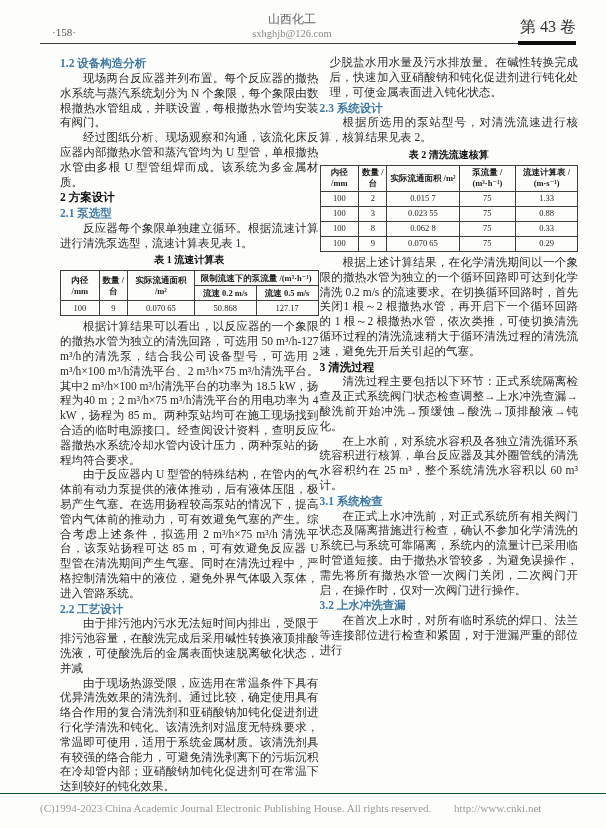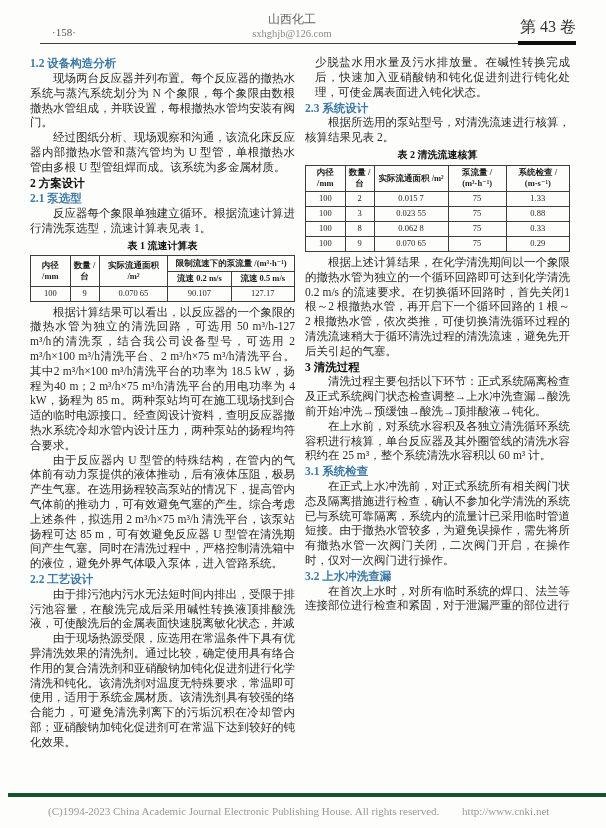--- a/index.html
+++ b/index.html
@@ -11,35 +11,35 @@
   }
   .header { padding:12px 30px 0 40px; display:flex; justify-content:space-between; align-items:flex-end; color:#555; }
   .header-left, .header-right { font-size:11px; padding-bottom:2px;margin-left:12px; }
   .header-right { font-size:16px; color:#333; }
   .header-center { text-align:center; line-height:1.25; }
   .header-center .jtitle { font-size:12px; color:#666; }
   .header-center .jemail { font-size:10.5px; color:#8a8a85; }
   .header-rule { margin:3px 30px 0 40px; border-bottom:1.5px solid #3c3c3c; position:relative; }
   .header-rule .thick { position:absolute; right:0; bottom:-2px; width:58px; height:4px; background:#0d0d0d; }
 
-  .columns { display:flex; gap:10px; padding:11px 28px 0 30px; }
+  .columns { display:flex; gap:1px; padding:11px 28px 0 60px; }
   .col { width:265px; text-align:justify; font-size:11.5px; line-height:14.8px; }
   .col p { margin:0; text-indent:2em; }
   .col p.noindent { text-indent:0;margin-left:10px; }
   .h-num { color:var(--accent); font-weight:bold; margin:1px 0 0 0; }
   .h-black { color:#101010; font-weight:bold; margin:1px 0 0 0; }
 
   .tcap { text-align:center; font-weight:bold; font-size:10px; margin:3px 0 2px 0; color:#111; }
   table.dtable { width:100%; border-collapse:collapse; font-size:8.5px; line-height:1.3;
     text-align:center; color:#1e1e1e; margin:0 0 3px 0; font-family:"Liberation Serif","DejaVu Serif",serif; }
   table.dtable td { border:1px solid #3f3f3f; padding:1.5px 2px; }
   table.dtable .hd { font-weight:bold; }
 
-  .footer { position:absolute; left:8px; right:0; bottom:0; height:35px; box-sizing:border-box;
-    border-top:4px solid #14532d; padding:8px 30px 0 40px; color:#9b9b94; font-size:11px;
+  .footer { position:absolute; left:0; right:0; bottom:0; height:35px; box-sizing:border-box;
+    border-top:1px solid #14532d; padding:8px 30px 0 40px; color:#9b9b94; font-size:11px;
     white-space:nowrap; }
   .footer .footer-url { margin-left:20px; }
 </style>
 </head>
 <body>
 
 <div class="page">
 
   <div class="header">
     <div class="header-left">·158·</div>
@@ -73,21 +73,21 @@
           <td class="hd" colspan="2">限制流速下的泵流量 /(m³·h⁻¹)</td>
         </tr>
         <tr>
           <td class="hd" style="width:24%">流速 0.2 m/s</td>
           <td class="hd" style="width:24%">流速 0.5 m/s</td>
         </tr>
         <tr>
           <td>100</td>
           <td>9</td>
           <td>0.070 65</td>
-          <td>90.107</td>
+          <td>50.868</td>
           <td>127.17</td>
         </tr>
       </tbody>
         </table>
 
       <p>根据计算结果可以看出，以反应器的一个象限的撤热水管为独立的清洗回路，可选用 50 m³/h-127 m³/h的清洗泵，结合我公司设备型号，可选用 2 m³/h×100 m³/h清洗平台、2 m³/h×75 m³/h清洗平台。其中2 m³/h×100 m³/h清洗平台的功率为 18.5 kW，扬程为40 m；2 m³/h×75 m³/h清洗平台的用电功率为 4 kW，扬程为 85 m。两种泵站均可在施工现场找到合适的临时电源接口。经查阅设计资料，查明反应器撤热水系统冷却水管内设计压力，两种泵站的扬程均符合要求。</p>
       <p>由于反应器内 U 型管的特殊结构，在管内的气体前有动力泵提供的液体推动，后有液体压阻，极易产生气塞。在选用扬程较高泵站的情况下，提高管内气体前的推动力，可有效避免气塞的产生。综合考虑上述条件，拟选用 2 m³/h×75 m³/h 清洗平台，该泵站扬程可达 85 m，可有效避免反应器 U 型管在清洗期间产生气塞。同时在清洗过程中，严格控制清洗箱中的液位，避免外界气体吸入泵体，进入管路系统。</p>
       <div class="h-num">2.2  工艺设计</div>
       <p>由于排污池内污水无法短时间内排出，受限于排污池容量，在酸洗完成后采用碱性转换液顶排酸洗液，可使酸洗后的金属表面快速脱离敏化状态，并减</p>
       <p>由于现场热源受限，应选用在常温条件下具有优异清洗效果的清洗剂。通过比较，确定使用具有络合作用的复合清洗剂和亚硝酸钠加钝化促进剂进行化学清洗和钝化。该清洗剂对温度无特殊要求，常温即可使用，适用于系统金属材质。该清洗剂具有较强的络合能力，可避免清洗剥离下的污垢沉积在冷却管内部；亚硝酸钠加钝化促进剂可在常温下达到较好的钝化效果。</p>
@@ -99,21 +99,21 @@
       <p>根据所选用的泵站型号，对清洗流速进行核算，核算结果见表 2。</p>
 
       <div class="tcap">表 2  清洗流速核算</div>
       <table class="dtable">
         <tbody>
             <tr>
           <td class="hd" style="width:15%">内径 /mm</td>
           <td class="hd" style="width:11%">数量 / 台</td>
           <td class="hd" style="width:28%">实际流通面积 /m²</td>
           <td class="hd" style="width:22%">泵流量 / (m³·h⁻¹)</td>
-          <td class="hd" style="width:24%">系统检查 / (m·s⁻¹)</td>
+          <td class="hd" style="width:24%">流速计算表 / (m·s⁻¹)</td>
         </tr>
         <tr>
           <td>100</td>
           <td>2</td>
           <td>0.015 7</td>
           <td>75</td>
           <td>1.33</td>
         </tr>
         <tr>
           <td>100</td>

